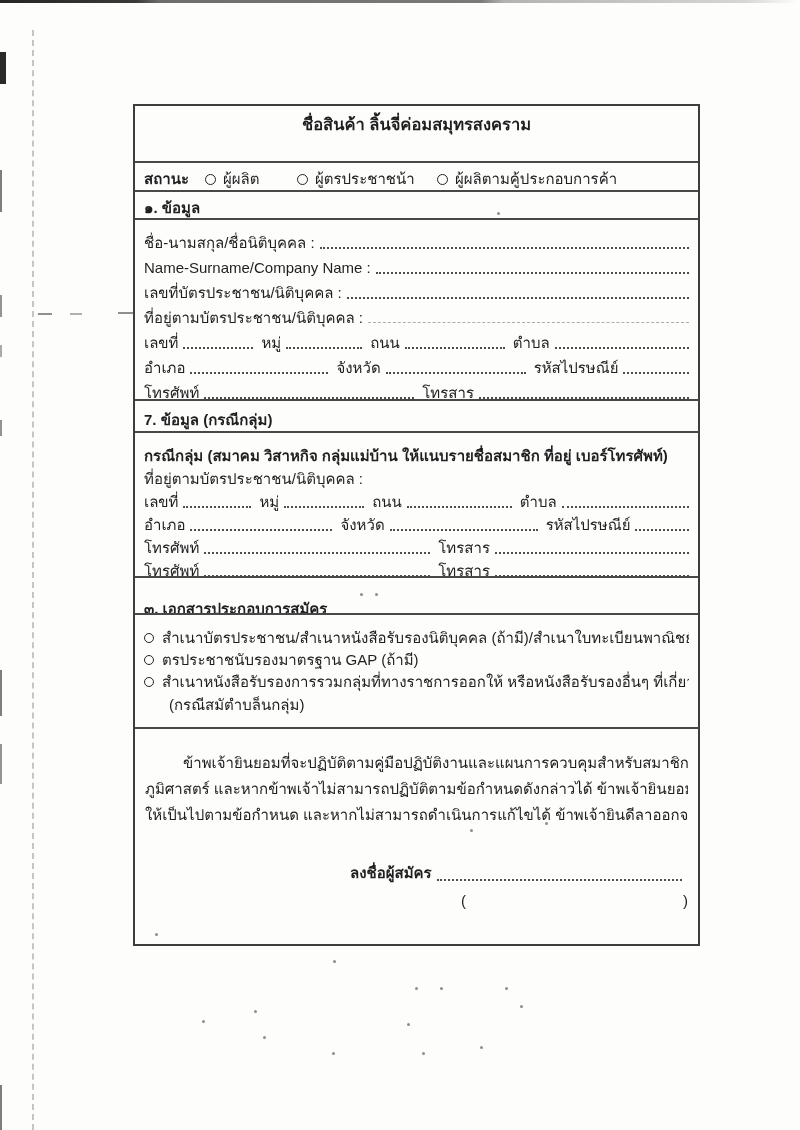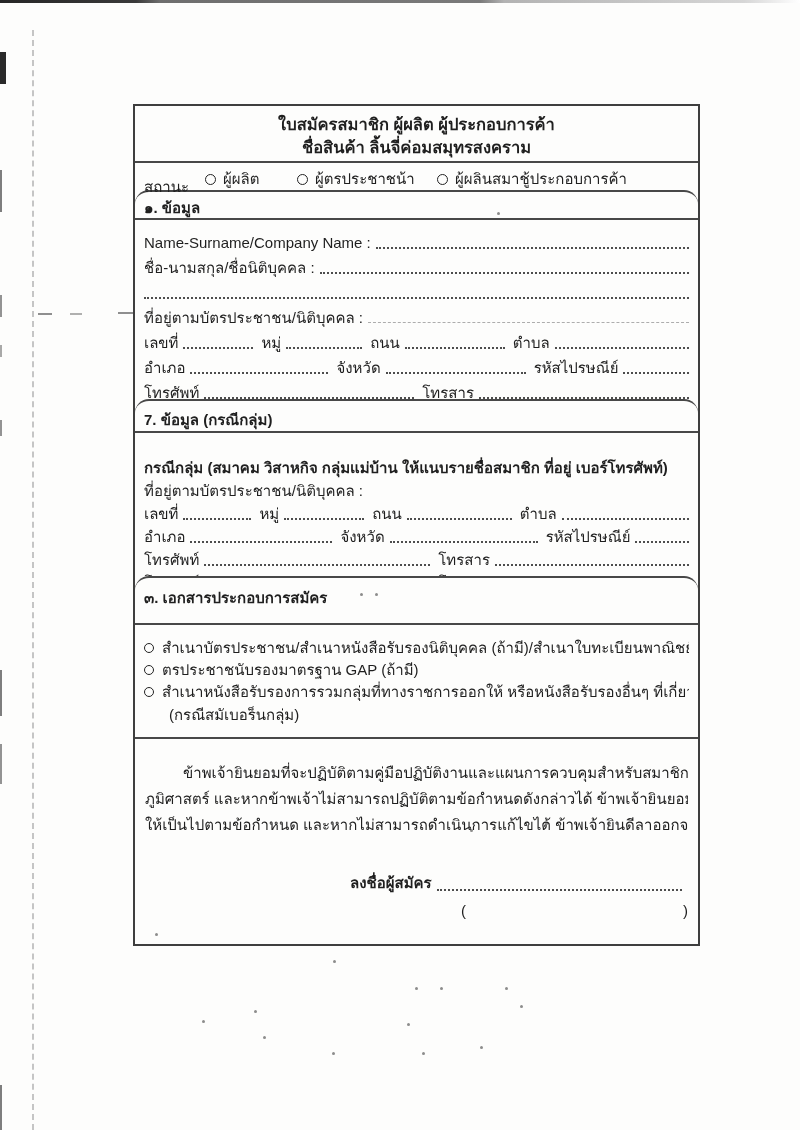--- a/index.html
+++ b/index.html
@@ -17,24 +17,24 @@
     border-left: 2px dashed #999; opacity: .55; }
   .edge-mark { position: absolute; left: 0; background: #2a2a2a; }
   .dash-mark { position: absolute; background: #8f8f8f; }
   .speck { position: absolute; width: 3px; height: 3px; background: #6f6f6f; border-radius: 50%; opacity: .8; }
   
   .form-table { position: absolute; left: 133px; top: 104px; width: 567px; height: 842px;
     border: 2px solid #3e3e3e; background: transparent; }
   .row-divider { border-top: 2px solid #484848; }
   .title-block { height: 55px; padding-top: 7px; text-align: center; font-weight: bold; font-size: 16.5px; line-height: 23px; overflow: hidden; white-space: nowrap; }
   .status-row { position: relative; height: 29px; }
-  .status-label { position: absolute; left: 9px; top: 12px; font-weight: normal; }
+  .status-label { position: absolute; left: 9px; top: 4px; font-weight: bold; }
   .status-opt { position: absolute; top: 4px; display: flex; align-items: center; }
   .circle { display: inline-block; width: 11px; height: 11px; border: 1.6px solid #232323; border-radius: 50%; margin-right: 7px; flex: none; background: transparent; }
-  .sec-head { height: 28px; padding: 4px 0 0 9px; font-weight: bold; overflow: hidden; white-space: nowrap; border-radius: 14px; }
+  .sec-head { height: 28px; padding: 4px 0 0 9px; font-weight: bold; overflow: hidden; white-space: nowrap; }
   .sec-body { padding: 0 9px; overflow: hidden; }
   .frow { display: flex; align-items: flex-end; height: 25px; overflow: hidden; }
   .frow .lbl { white-space: nowrap; padding: 0 5px 2px 0; line-height: 20px; }
   .dt { border-bottom: 2px dotted #4d4d4d; align-self: flex-end; margin-bottom: 6px; }
   .fill { flex: 1 1 auto; }
   .dash-faint { border-bottom: 1.5px dashed #adadad; flex: 1 1 auto; align-self: flex-end; margin-bottom: 7px; }
   .note-bold { font-weight: bold; }
   .bullet-row { display: flex; align-items: center; height: 22px; white-space: nowrap; overflow: hidden; }
   .bullet-row .circle { width: 10px; height: 10px; margin-right: 8px; }
   .indent-cont { padding-left: 25px; height: 22px; white-space: nowrap; overflow: hidden; }
@@ -78,52 +78,52 @@
   <div class="speck" style="left:202px;top:1020px;"></div>
   <div class="speck" style="left:407px;top:1023px;"></div>
   <div class="speck" style="left:263px;top:1036px;"></div>
   <div class="speck" style="left:480px;top:1046px;"></div>
   <div class="speck" style="left:332px;top:1052px;"></div>
   <div class="speck" style="left:422px;top:1052px;"></div>
 
   <div class="form-table">
 
     <div class="title-block">
-      <div>ใบสมัครสมาชิก ผู้ผลิต ผู้ประกอบการค้า</div>
       <div>ชื่อสินค้า ลิ้นจี่ค่อมสมุทรสงคราม</div>
     </div>
 
     <div class="status-row row-divider">
       <span class="status-label">สถานะ</span>
       <span class="status-opt" style="left:70px;">
         <span class="circle"></span>
         <span>ผู้ผลิต</span>
       </span>
       <span class="status-opt" style="left:162px;">
         <span class="circle"></span>
         <span>ผู้ตรประชาชน้า</span>
       </span>
       <span class="status-opt" style="left:302px;">
         <span class="circle"></span>
-        <span>ผู้ผลินสมาชู้ประกอบการค้า</span>
+        <span>ผู้ผลิตามคู้ประกอบการค้า</span>
       </span>
     </div>
 
     <div class="sec-head row-divider">๑. ข้อมูล</div>
 
     <div class="sec-body row-divider" style="height:181px;padding-top:10px;">
       <div class="frow">
+        <span class="lbl">ชื่อ-นามสกุล/ชื่อนิติบุคคล :</span>
+        <span class="dt fill"></span>
+      </div>
+      <div class="frow">
         <span class="lbl">Name-Surname/Company Name :</span>
         <span class="dt fill"></span>
       </div>
       <div class="frow">
-        <span class="lbl">ชื่อ-นามสกุล/ชื่อนิติบุคคล :</span>
-        <span class="dt fill"></span>
-      </div>
-      <div class="frow">
+        <span class="lbl">เลขที่บัตรประชาชน/นิติบุคคล :</span>
         <span class="dt fill"></span>
       </div>
       <div class="frow">
         <span class="lbl">ที่อยู่ตามบัตรประชาชน/นิติบุคคล :</span>
         <span class="dash-faint"></span>
       </div>
       <div class="frow">
         <span class="lbl">เลขที่</span>
         <span class="dt" style="width:70px;"></span>
         <span class="lbl" style="padding-left:8px;">หมู่</span>
@@ -144,21 +144,21 @@
       <div class="frow">
         <span class="lbl">โทรศัพท์</span>
         <span class="dt" style="width:210px;"></span>
         <span class="lbl" style="padding-left:8px;">โทรสาร</span>
         <span class="dt fill"></span>
       </div>
     </div>
 
     <div class="sec-head row-divider" style="height:32px;padding-top:7px;">7. ข้อมูล (กรณีกลุ่ม)</div>
 
-    <div class="sec-body row-divider" style="height:145px;padding-top:24px;">
+    <div class="sec-body row-divider" style="height:145px;padding-top:12px;">
       <div class="frow" style="height:23px;">
         <span class="lbl note-bold">กรณีกลุ่ม (สมาคม วิสาหกิจ กลุ่มแม่บ้าน ให้แนบรายชื่อสมาชิก ที่อยู่ เบอร์โทรศัพท์)</span>
       </div>
       <div class="frow" style="height:23px;">
         <span class="lbl">ที่อยู่ตามบัตรประชาชน/นิติบุคคล :</span>
       </div>
       <div class="frow" style="height:23px;">
         <span class="lbl">เลขที่</span>
         <span class="dt" style="width:68px;"></span>
         <span class="lbl" style="padding-left:8px;">หมู่</span>
@@ -183,36 +183,36 @@
         <span class="dt fill"></span>
       </div>
       <div class="frow" style="height:23px;">
         <span class="lbl">โทรศัพท์</span>
         <span class="dt" style="width:226px;"></span>
         <span class="lbl" style="padding-left:8px;">โทรสาร</span>
         <span class="dt fill"></span>
       </div>
     </div>
 
-    <div class="sec-head row-divider" style="height:47px;padding-top:8px;">๓. เอกสารประกอบการสมัคร</div>
+    <div class="sec-head row-divider" style="height:37px;padding-top:19px;text-decoration:underline;">๓. เอกสารประกอบการสมัคร</div>
 
     <div class="sec-body row-divider" style="height:114px;padding-top:12px;">
       <div class="bullet-row">
         <span class="circle"></span>
         <span>สำเนาบัตรประชาชน/สำเนาหนังสือรับรองนิติบุคคล (ถ้ามี)/สำเนาใบทะเบียนพาณิชย์ (ถ้ามี)</span>
       </div>
       <div class="bullet-row">
         <span class="circle"></span>
         <span>ตรประชาชนับรองมาตรฐาน GAP (ถ้ามี)</span>
       </div>
       <div class="bullet-row">
         <span class="circle"></span>
         <span>สำเนาหนังสือรับรองการรวมกลุ่มที่ทางราชการออกให้ หรือหนังสือรับรองอื่นๆ ที่เกี่ยวข้อง</span>
       </div>
-      <div class="indent-cont">(กรณีสมัเบอร็นกลุ่ม)</div>
+      <div class="indent-cont">(กรณีสมัตำบล็นกลุ่ม)</div>
     </div>
 
     <div class="decl-block row-divider">
       <div class="decl-line first">ข้าพเจ้ายินยอมที่จะปฏิบัติตามคู่มือปฏิบัติงานและแผนการควบคุมสำหรับสมาชิกผู้ขอใช้สิ่งบ่งชี้ทาง</div>
       <div class="decl-line">ภูมิศาสตร์ และหากข้าพเจ้าไม่สามารถปฏิบัติตามข้อกำหนดดังกล่าวได้ ข้าพเจ้ายินยอมที่จะดำเนินการแก้ไข</div>
       <div class="decl-line">ให้เป็นไปตามข้อกำหนด และหากไม่สามารถดำเนินการแก้ไขได้ ข้าพเจ้ายินดีลาออกจากการเป็นสมาชิก</div>
 
       <div class="sig-row" style="margin-top:33px;padding-left:205px;">
         <span class="lbl">ลงชื่อผู้สมัคร</span>
         <span class="dt fill" style="margin-right:6px;"></span>

